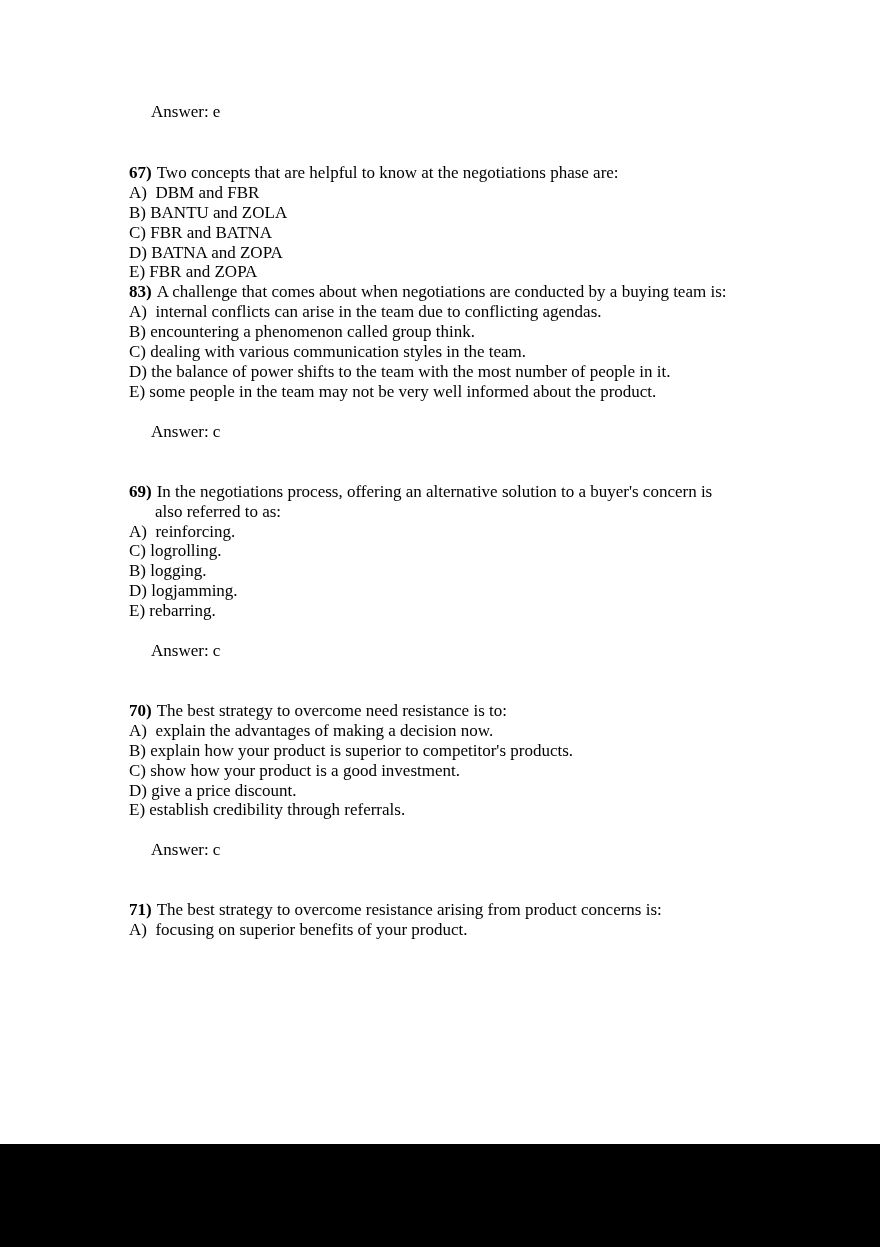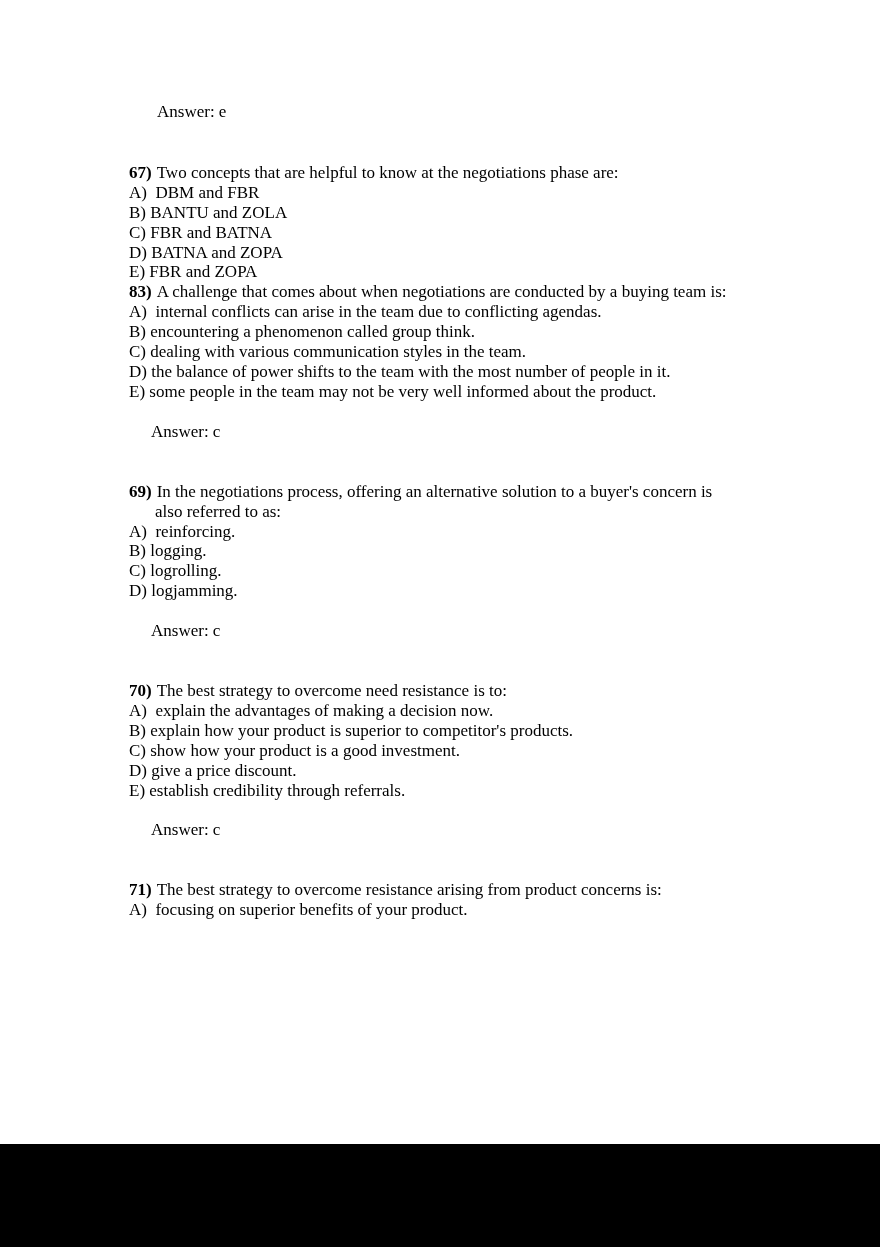--- a/index.html
+++ b/index.html
@@ -17,21 +17,21 @@
     color: #000000;
     font-size: 17px;
     line-height: 19.9px;
     padding: 102px 60px 0 129px;
     overflow: hidden;
   }
   .answer-line {
     margin: 20px 0 40px 22px;
   }
   .answer-line.leading {
-    margin: 0 0 41px 28px;
+    margin: 0 0 41px 22px;
   }
   .q-line {
     padding-left: 26px;
     text-indent: -26px;
   }
   .q-num { margin-right: 5px; font-weight: bold; }
   .opt-line {
     white-space: pre-wrap;
   }
   .viewer-bg {
@@ -62,23 +62,24 @@
     <p class="opt-line">B) encountering a phenomenon called group think.</p>
     <p class="opt-line">C) dealing with various communication styles in the team.</p>
     <p class="opt-line">D) the balance of power shifts to the team with the most number of people in it.</p>
     <p class="opt-line">E) some people in the team may not be very well informed about the product.</p>
     <p class="answer-line">Answer: c</p>
   </section>
 
   <section>
     <p class="q-line"><span class="q-num">69)</span><span>In the negotiations process, offering an alternative solution to a buyer's concern is</span><br><span>also referred to as:</span></p>
     <p class="opt-line">A)  reinforcing.</p>
+    <p class="opt-line">C) logrolling.</p>
     <p class="opt-line">B) logging.</p>
-    <p class="opt-line">C) logrolling.</p>
     <p class="opt-line">D) logjamming.</p>
+    <p class="opt-line">E) rebarring.</p>
     <p class="answer-line">Answer: c</p>
   </section>
 
   <section>
     <p class="q-line"><span class="q-num">70)</span><span>The best strategy to overcome need resistance is to:</span></p>
     <p class="opt-line">A)  explain the advantages of making a decision now.</p>
     <p class="opt-line">B) explain how your product is superior to competitor's products.</p>
     <p class="opt-line">C) show how your product is a good investment.</p>
     <p class="opt-line">D) give a price discount.</p>
     <p class="opt-line">E) establish credibility through referrals.</p>

